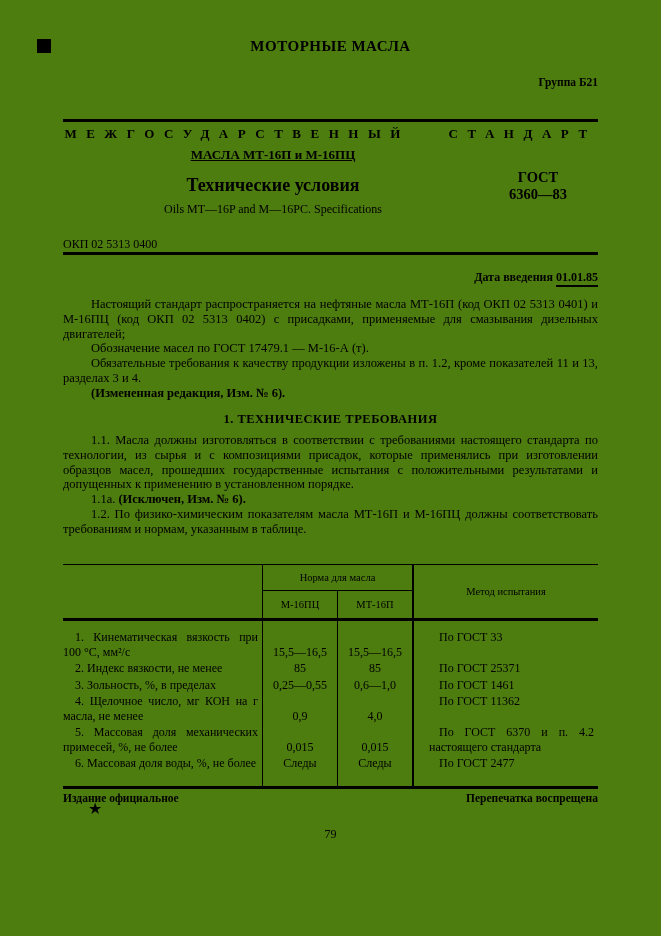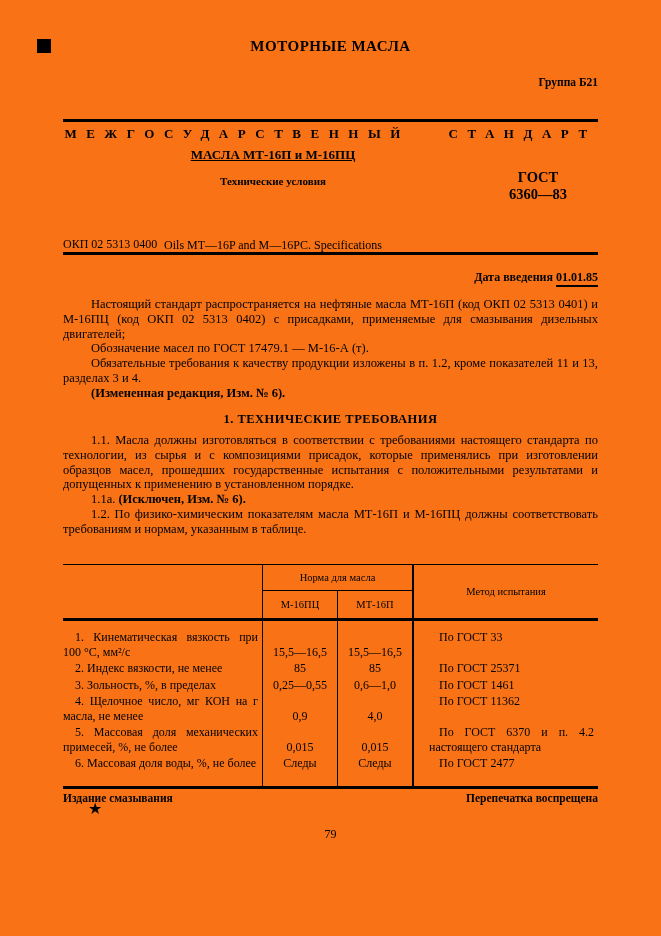--- a/index.html
+++ b/index.html
@@ -1,40 +1,40 @@
 <!DOCTYPE html>
 <html><head>
 <meta charset="utf-8">
 <style>
   * { margin:0; padding:0; box-sizing:border-box; }
   html,body { background:#fff; }
   .page {
     position:relative;
     width:661px; height:936px;
-    background:#f97316;
+    background:#4d7c0f;
     color:#000;
     font-family:"Liberation Serif","DejaVu Serif",serif;
     overflow:hidden;
   }
   .abs { position:absolute; }
   .rule { position:absolute; left:63px; width:535px; height:3px; background:#000; }
 
   .corner-mark { position:absolute; left:37px; top:39px; width:14px; height:14px; background:#000; }
 
   .doc-category { left:0; top:38px; width:661px; text-align:center;
     font-size:15px; font-weight:bold; letter-spacing:.5px; }
   .group-label { left:63px; top:76px; width:535px; text-align:right;
     font-size:11.5px; font-weight:bold; }
   .standard-kind { left:63px; top:97px; width:535px; text-align:center; white-space:nowrap;
     font-size:13px; font-weight:bold; letter-spacing:9.5px; word-spacing:26px;margin-top:29px; }
   .rule-1 { top:119px; }
 
   .main-title { left:63px; top:147px; width:420px; text-align:center; font-size:13px; font-weight:bold;text-decoration:underline; }
-  .subtitle   { left:63px; top:175px; width:420px; text-align:center; font-size:11px; font-weight:bold; }
-  .title-en   { left:63px; top:202px; width:420px; text-align:center; font-size:12px;margin-top:36px; }
+  .subtitle   { left:63px; top:175px; width:420px; text-align:center; font-size:18px; font-weight:bold; }
+  .title-en   { left:63px; top:202px; width:420px; text-align:center; font-size:12px; }
   .gost-box   { left:478px; top:169px; width:120px; text-align:center;
     font-size:14.5px; font-weight:bold; line-height:17px; }
 
   .okp-code { left:63px; top:237px; font-size:12px; }
   .rule-2 { top:252px; }
 
   .date-line { left:63px; top:270px; width:535px; text-align:right; font-size:12px; font-weight:bold; }
   .date-value { border-bottom:2px solid #000; padding-bottom:1px; }
 
   .intro, .sec-body { left:63px; width:535px; text-align:justify;
@@ -165,19 +165,19 @@
     <div class="t-row spacer">
       <div class="c-name"></div>
       <div class="c-val"></div>
       <div class="c-val"></div>
       <div class="c-method"></div>
     </div>
   </div>
 
   <div class="rule rule-footer"></div>
   <div class="abs footer-line">
-    <span>Издание смазывания</span>
+    <span>Издание официальное</span>
     <span>Перепечатка воспрещена</span>
   </div>
   <div class="abs footer-star">★</div>
   <div class="abs page-number">79</div>
 
 </div>
 
 </body></html>

